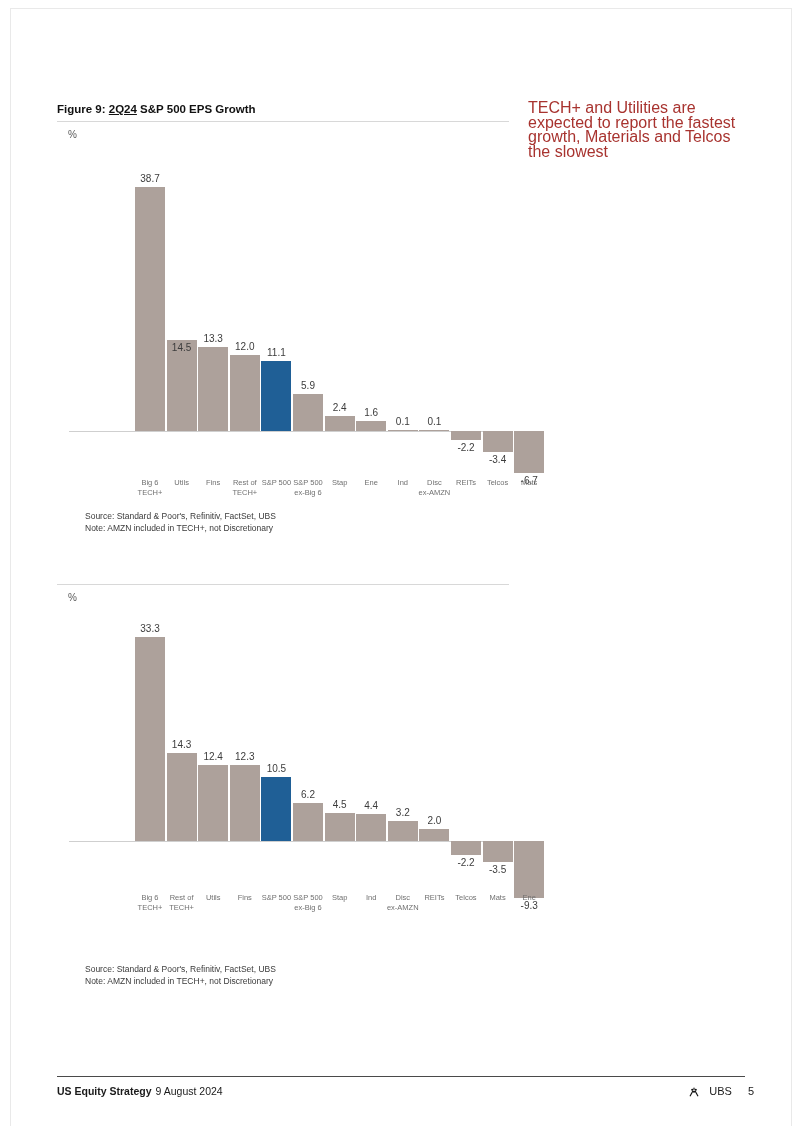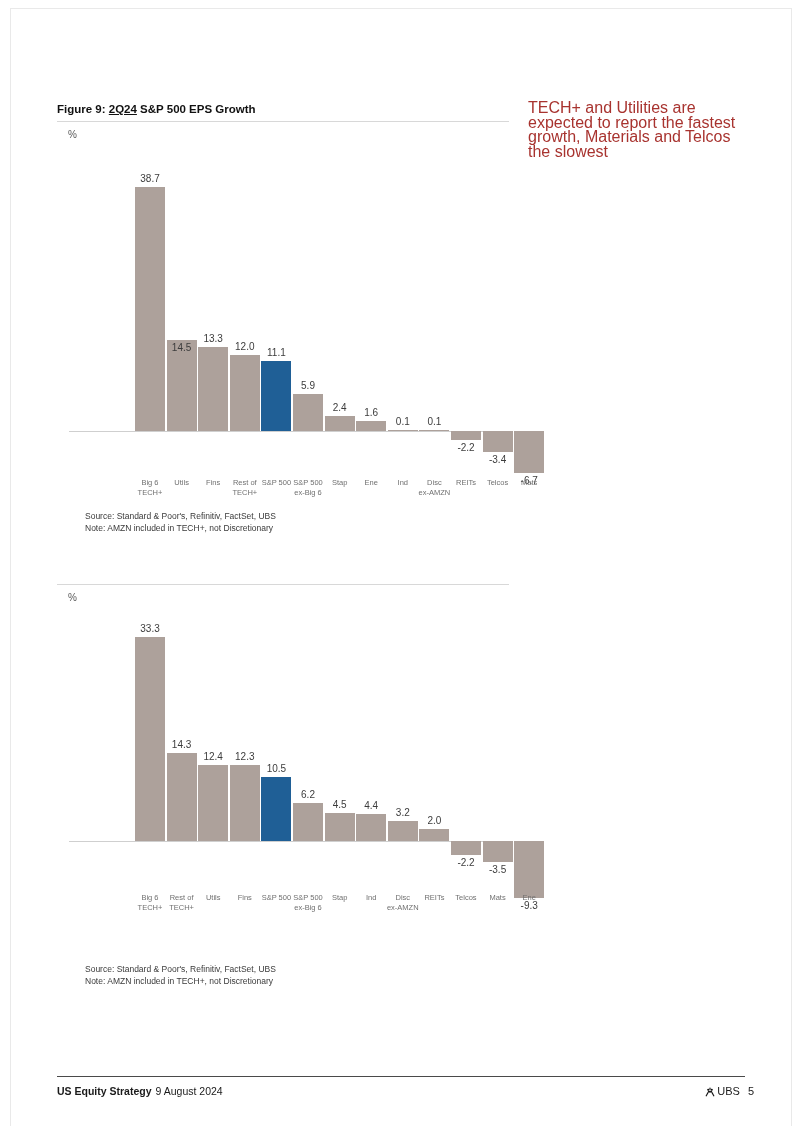--- a/index.html
+++ b/index.html
@@ -125,21 +125,21 @@
   }
   .footer-left b { font-weight: bold; }
   .footer-left span.date { font-weight: normal; margin-left: 4px; }
   .footer-right {
     position: absolute;
     right: 48px; top: 1085px;
     font-size: 11px;
     color: #1a1a1a;
     display: flex;
     align-items: flex-start;
-    gap: 1px;
+    gap: 9px;
     white-space: nowrap;
   }
   .ubs-mark { display: inline-block; width: 12px; height: 12px; position: relative; top: 1px; }
   .pg-num { margin-left: 7px; }
 </style>
 </head>
 <body>
 
 <div class="page">
 

